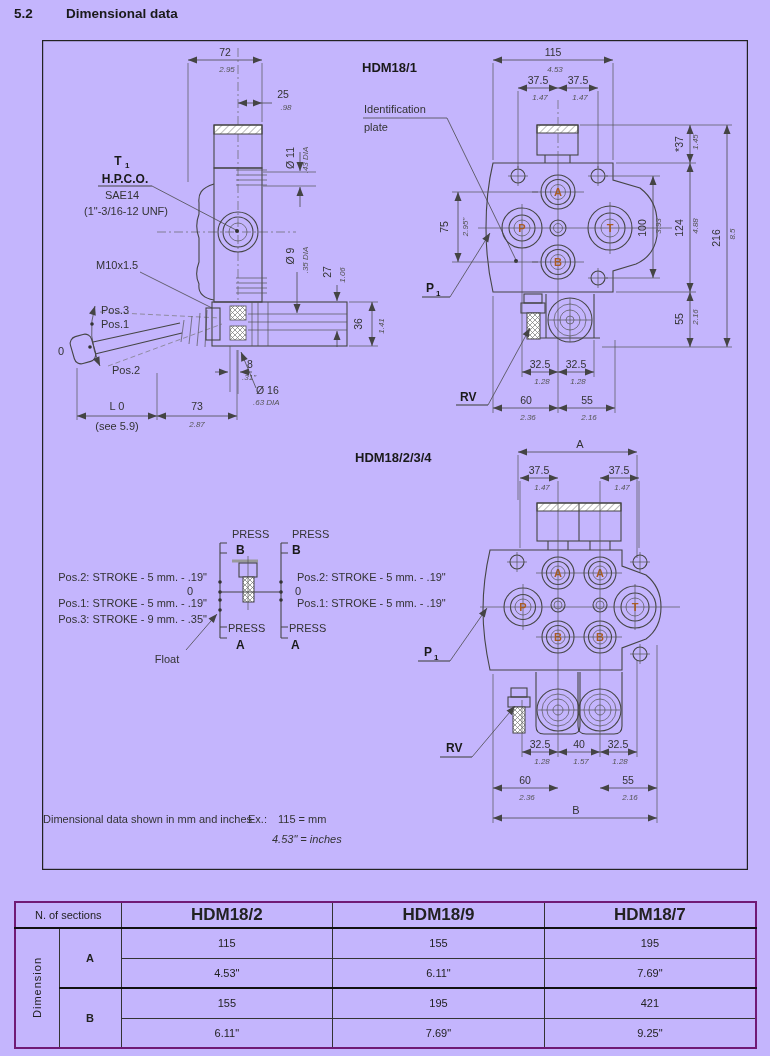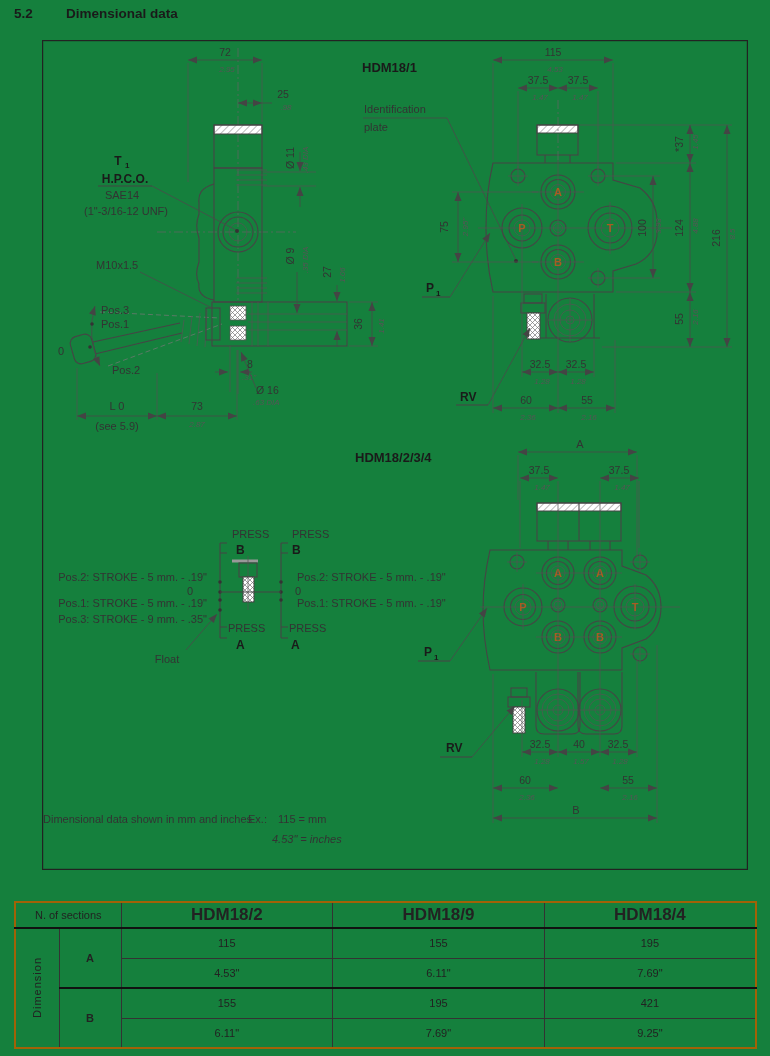--- a/index.html
+++ b/index.html
@@ -1,16 +1,16 @@
 <!DOCTYPE html>
 <html><head>
 <meta charset="utf-8">
 <style>
   html,body{margin:0;padding:0;background:#e8e8e8;}
-  .page{position:relative;width:770px;height:1056px;background:#15803d;overflow:hidden;
+  .page{position:relative;width:770px;height:1056px;background:#c4b5fd;overflow:hidden;
         font-family:"Liberation Sans",sans-serif;color:#222;}
   .title-row{position:absolute;left:14px;top:6px;font-weight:bold;font-size:13.5px;color:#1a1a1a;}
   .title-row .sec{display:inline-block;width:52px;}
   .drawing-box{position:absolute;left:42px;top:40px;width:706px;height:830px;}
   svg{display:block;}
   
   .t   {font:10.5px "Liberation Sans",sans-serif;fill:#333;}
   .ti  {font:italic 8px "Liberation Sans",sans-serif;fill:#555;}
   .tl  {font:11px "Liberation Sans",sans-serif;fill:#333;}
   .tb  {font:bold 12px "Liberation Sans",sans-serif;fill:#1a1a1a;}
@@ -20,21 +20,21 @@
   .tit {font:italic 11px "Liberation Sans",sans-serif;fill:#333;}
   
   .ln{stroke:#454545;stroke-width:1.1;fill:none;}
   .lt{stroke:#555;stroke-width:0.7;fill:none;}
   .dl{stroke:#4a4a4a;stroke-width:0.8;fill:none;}
   .cl{stroke:#666;stroke-width:0.7;fill:none;stroke-dasharray:9 3 2 3;}
   .dsh{stroke:#777;stroke-width:0.7;fill:none;stroke-dasharray:5 3;}
   .box{stroke:#222;stroke-width:1.2;fill:none;}
   
   table.dims{position:absolute;left:14px;top:901px;width:743px;height:147px;
-     border-collapse:collapse;border:2px solid #a16207;table-layout:fixed;padding-left:32px;}
+     border-collapse:collapse;border:2px solid #701a75;table-layout:fixed;padding-left:32px;}
   table.dims td{border:1px solid #333;text-align:center;vertical-align:middle;
      font-size:11px;color:#222;padding:0;}
   table.dims td.hdr{font-weight:bold;font-size:17px;border-bottom:2px solid #111;}
   table.dims td.corner{font-weight:normal;border-bottom:2px solid #111;}
   table.dims td.grp{border-top:2px solid #111;}
   table.dims td.rot{width:44px;}
   table.dims td.rot span{writing-mode:vertical-rl;transform:rotate(180deg);display:inline-block;
      font-size:11px;letter-spacing:1px;}
   table.dims td.letter{font-weight:bold;width:62px;}
 </style>
@@ -557,21 +557,21 @@
         <col style="width:62px">
         <col>
         <col>
         <col>
       </colgroup>
     <tbody>
         <tr style="height:26px">
       <td colspan="2" class="corner">N. of sections</td>
       <td class="hdr">HDM18/2</td>
       <td class="hdr">HDM18/9</td>
-      <td class="hdr">HDM18/4</td>
+      <td class="hdr">HDM18/7</td>
     </tr>
     <tr style="height:30px">
       <td rowspan="4" class="rot"><span>Dimension</span></td>
       <td rowspan="2" class="letter">A</td>
       <td>115</td>
       <td>155</td>
       <td>195</td>
     </tr>
     <tr style="height:30px">
       <td>4.53"</td>

